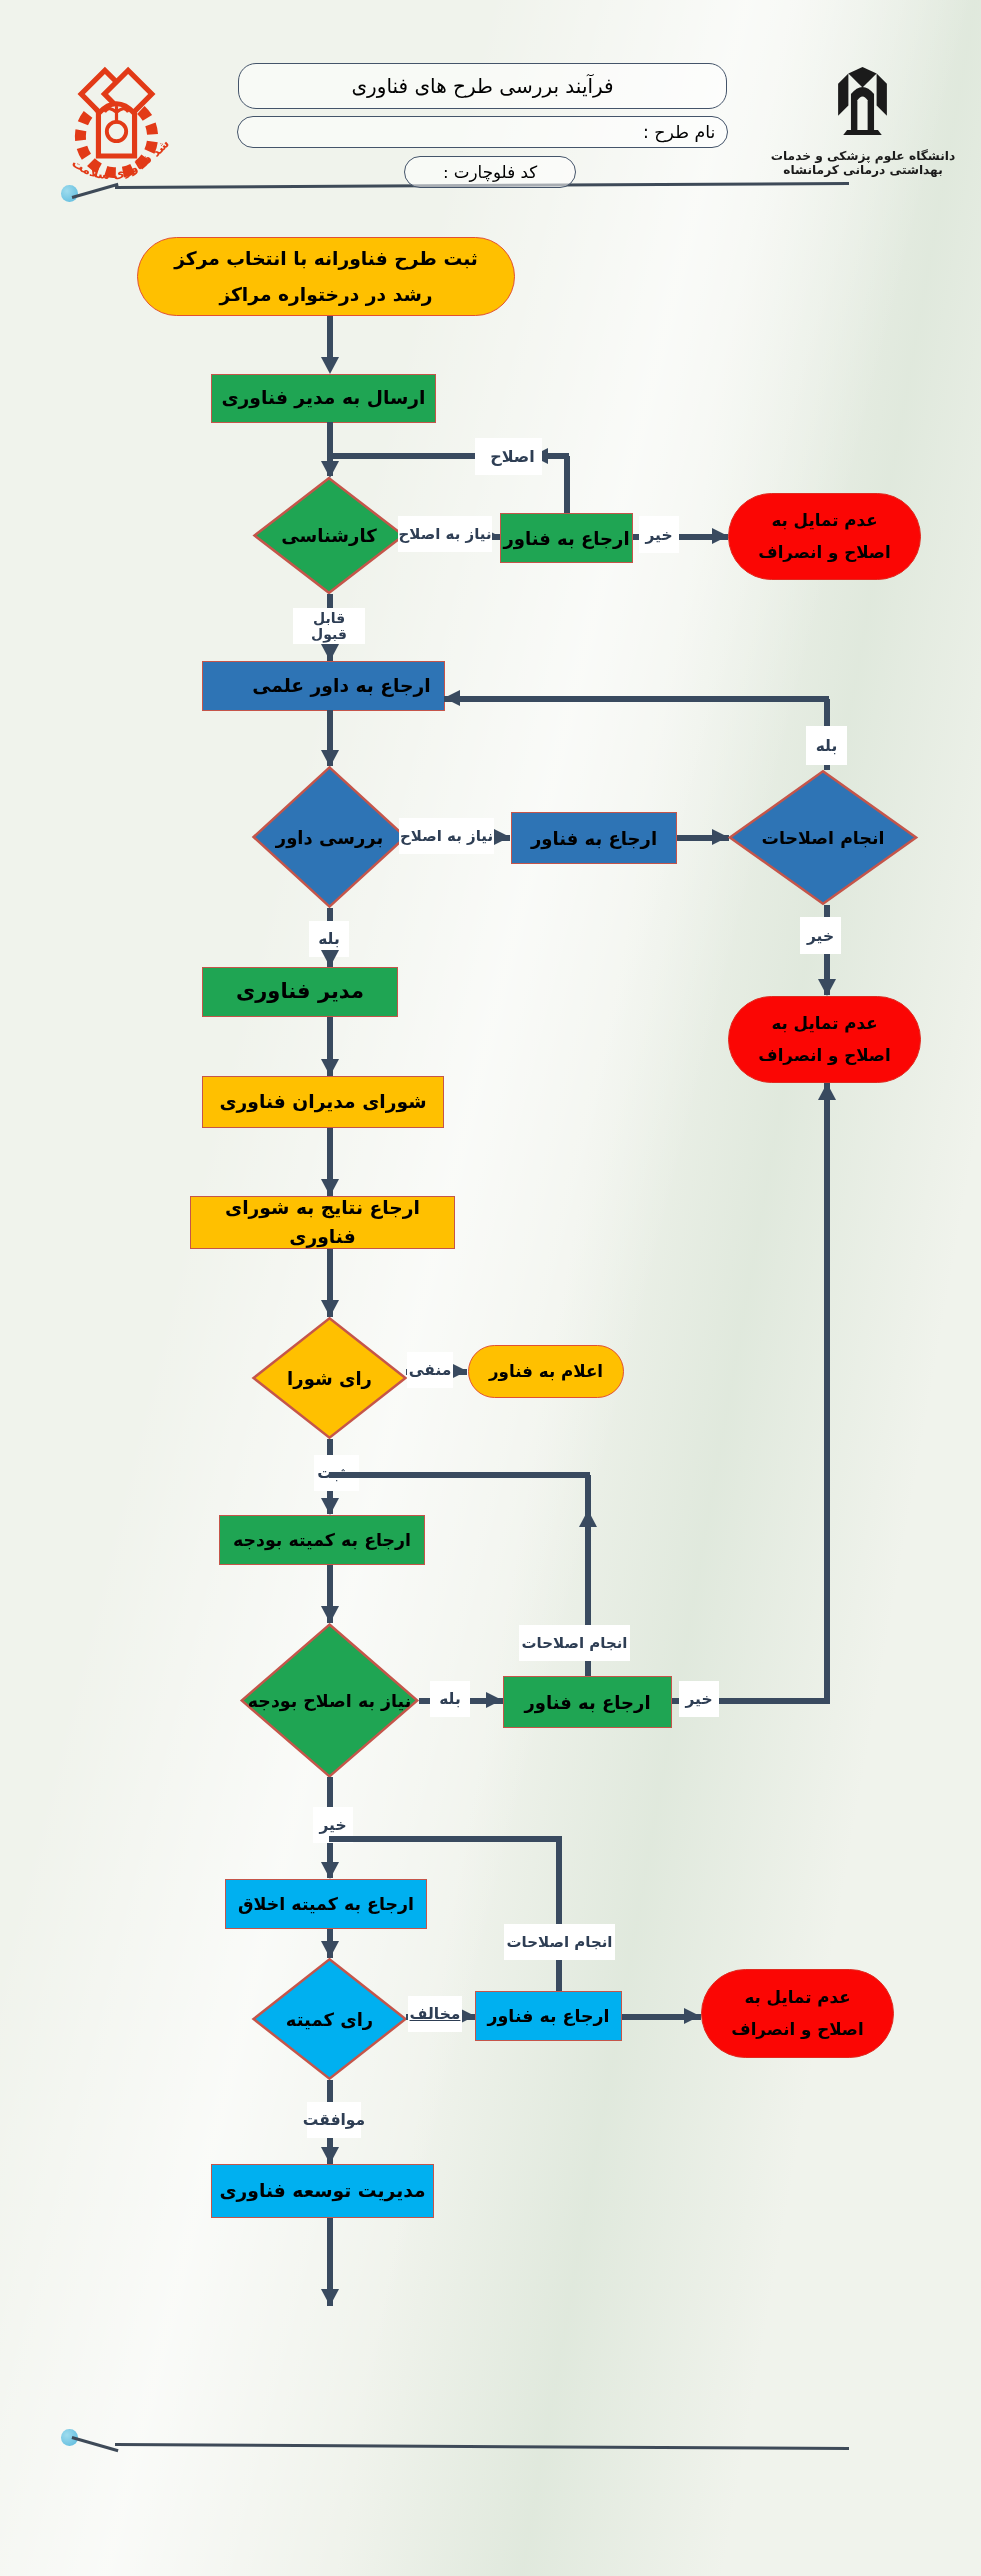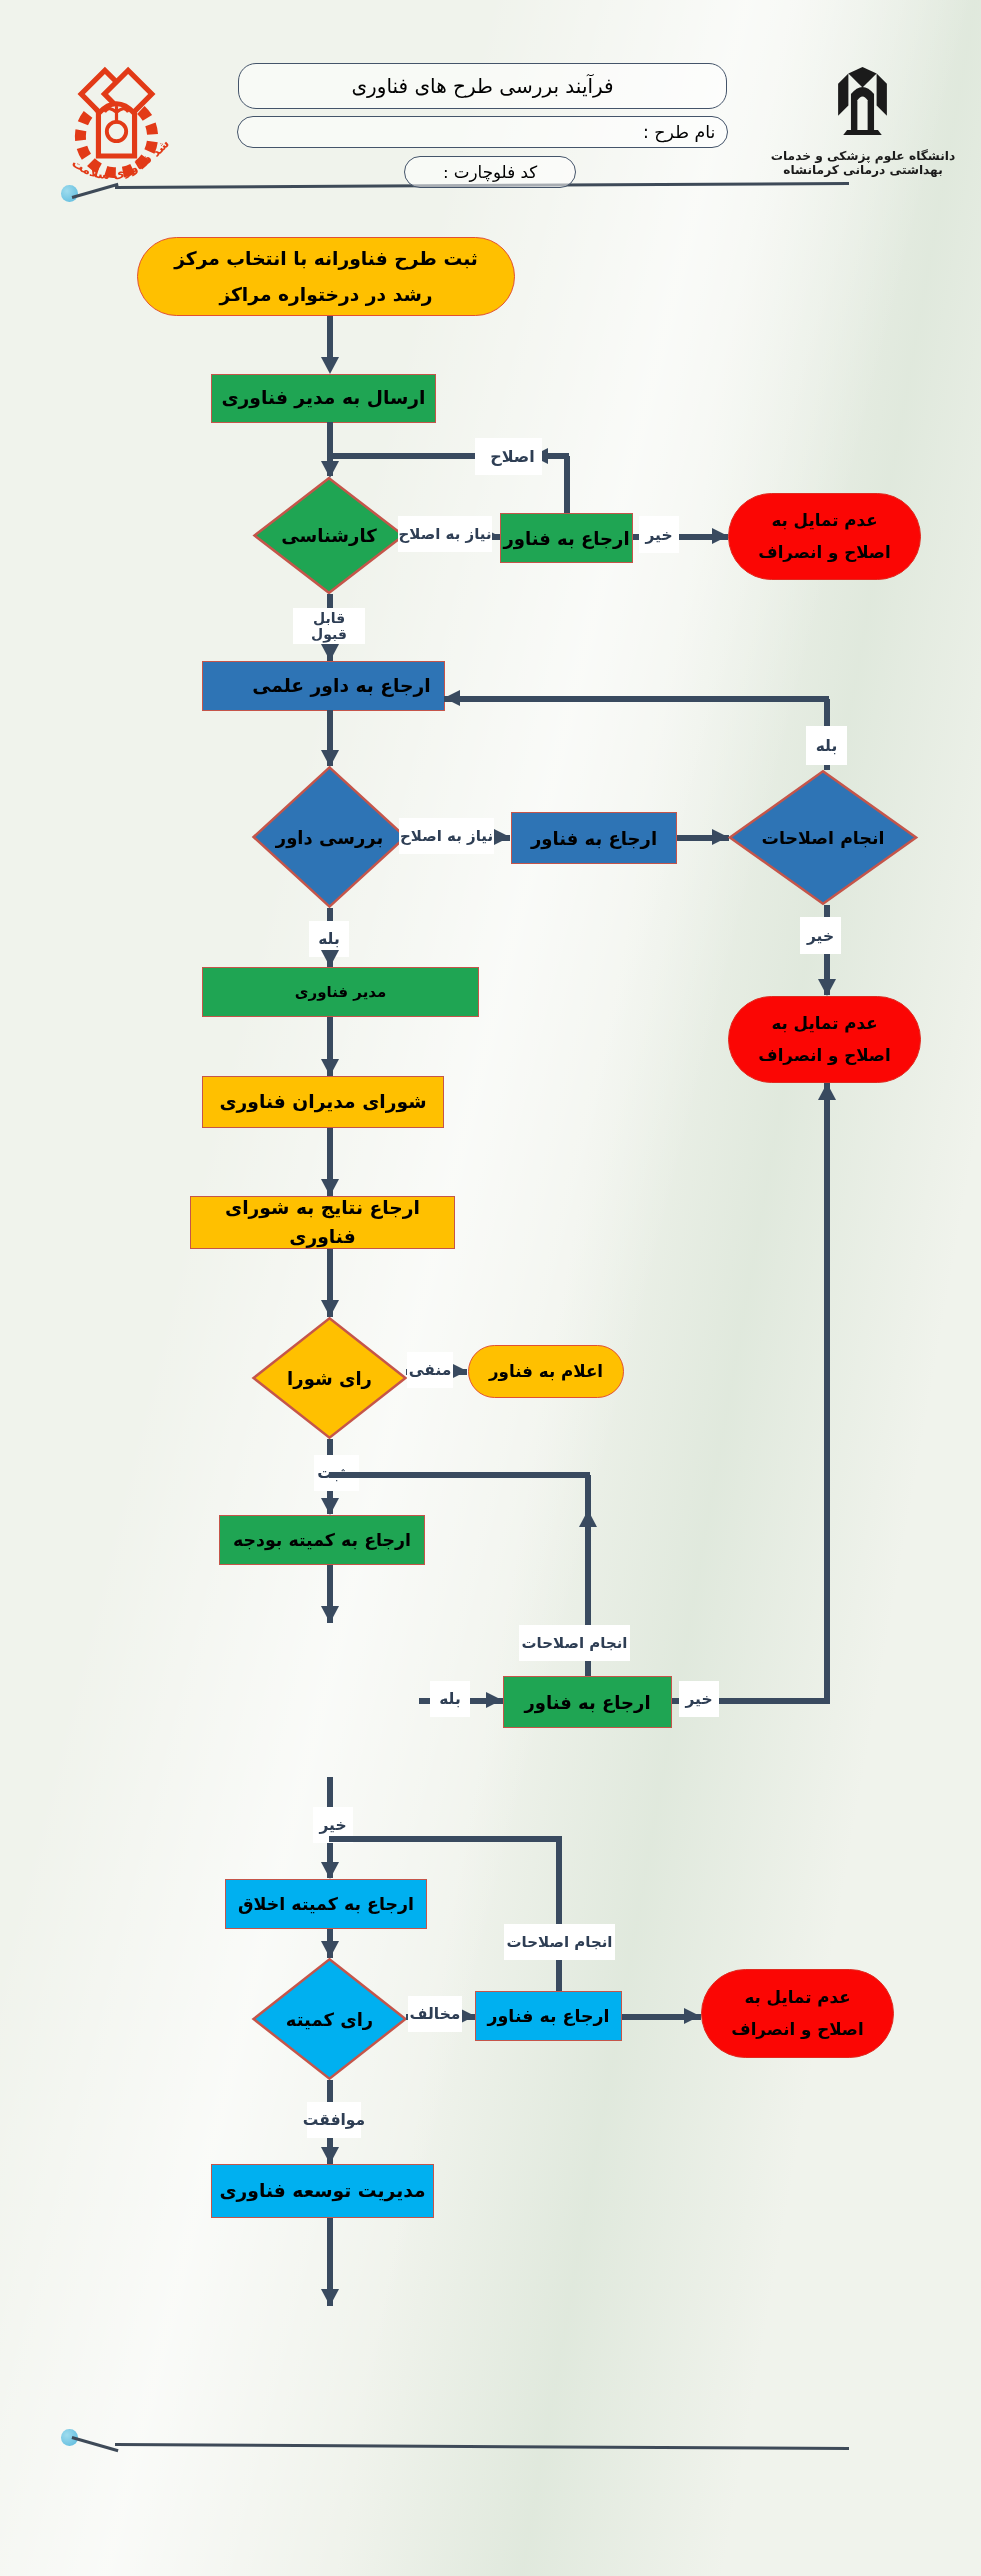--- a/index.html
+++ b/index.html
@@ -192,21 +192,21 @@
     </div>
 
   <div class="vl" style="left:824px;top:1083px;height:618px;"></div>
   <div class="arr up" style="left:818px;top:1083px;"></div>
 
   <div class="vl" style="left:327px;top:908px;height:59px;"></div>
   <div class="elabel" dir="rtl" style="left:309px;top:921px;width:40px;height:36px;">
       <span>بله</span>
     </div>
   <div class="arr down" style="left:321px;top:950px;"></div>
-  <div class="box green" dir="rtl" style="left:202px;top:967px;width:277px;height:50px;font-size:15px;">
+  <div class="box green" dir="rtl" style="left:202px;top:967px;width:196px;height:50px;font-size:21px;">
       <span>مدیر فناوری</span>
     </div>
   <div class="vl" style="left:327px;top:1017px;height:59px;"></div>
   <div class="arr down" style="left:321px;top:1059px;"></div>
   <div class="box orangeb" dir="rtl" style="left:202px;top:1076px;width:242px;height:52px;font-size:18.7px;">
       <span>شورای مدیران فناوری</span>
     </div>
   <div class="vl" style="left:327px;top:1128px;height:68px;"></div>
   <div class="arr down" style="left:321px;top:1179px;"></div>
   <div class="box orangeb" dir="rtl" style="left:190px;top:1196px;width:265px;height:53px;font-size:18.7px;">
@@ -242,20 +242,26 @@
   <div class="elabel" dir="rtl" style="left:519px;top:1625px;width:111px;height:36px;font-size:15px;">
       <span>انجام اصلاحات</span>
     </div>
 
   <div class="box green" dir="rtl" style="left:219px;top:1515px;width:206px;height:50px;font-size:17.4px;">
       <span>ارجاع به کمیته بودجه</span>
     </div>
   <div class="vl" style="left:327px;top:1565px;height:58px;"></div>
   <div class="arr down" style="left:321px;top:1606px;"></div>
 
+  <div class="diamond d-green" style="left:240px;top:1623px;width:179px;height:155px;">
+    <svg viewBox="0 0 100 100" preserveAspectRatio="none">
+        <polygon points="50,1 99,50 50,99 1,50"></polygon>
+      </svg>
+    <span dir="rtl" style="font-size:17.4px;">نیاز به اصلاح بودجه</span>
+  </div>
   <div class="hl" style="left:419px;top:1698px;width:84px;"></div>
   <div class="arr right" style="left:486px;top:1692px;"></div>
   <div class="elabel" dir="rtl" style="left:430px;top:1681px;width:40px;height:36px;">
       <span>بله</span>
     </div>
   <div class="box green" dir="rtl" style="left:503px;top:1676px;width:169px;height:52px;font-size:18px;">
       <span>ارجاع به فناور</span>
     </div>
 
   <div class="hl" style="left:672px;top:1698px;width:158px;"></div>
@@ -282,21 +288,21 @@
   <div class="arr down" style="left:321px;top:1941px;"></div>
 
   <div class="diamond d-cyan" style="left:252px;top:1958px;width:155px;height:122px;">
     <svg viewBox="0 0 100 100" preserveAspectRatio="none">
         <polygon points="50,1 99,50 50,99 1,50"></polygon>
       </svg>
     <span dir="rtl" style="font-size:18px;">رای کمیته</span>
   </div>
   <div class="hl" style="left:406px;top:2014px;width:69px;"></div>
   <div class="arr right" style="left:459px;top:2008px;"></div>
-  <div class="elabel" dir="rtl" style="left:408px;top:1996px;width:54px;height:36px;">
+  <div class="elabel" dir="rtl" style="left:408px;top:1996px;width:54px;height:36px;text-decoration:underline;">
       <span>مخالف</span>
     </div>
   <div class="box cyan" dir="rtl" style="left:475px;top:1991px;width:147px;height:50px;font-size:17.4px;">
       <span>ارجاع به فناور</span>
     </div>
   <div class="hl" style="left:622px;top:2014px;width:79px;"></div>
   <div class="arr right" style="left:684px;top:2008px;"></div>
   <div class="oval" dir="rtl" style="left:701px;top:1969px;width:193px;height:89px;">
       <span>عدم تمایل به اصلاح و انصراف</span>
     </div>

